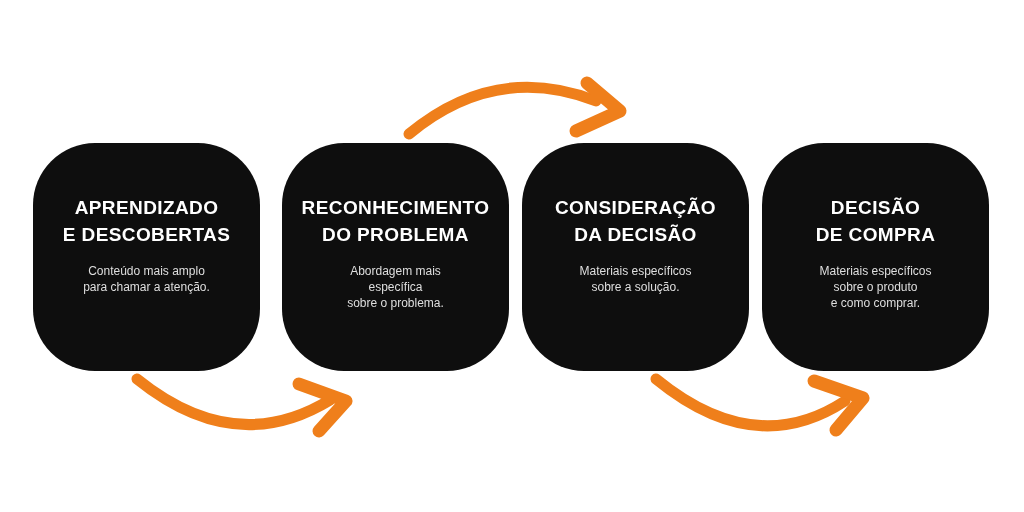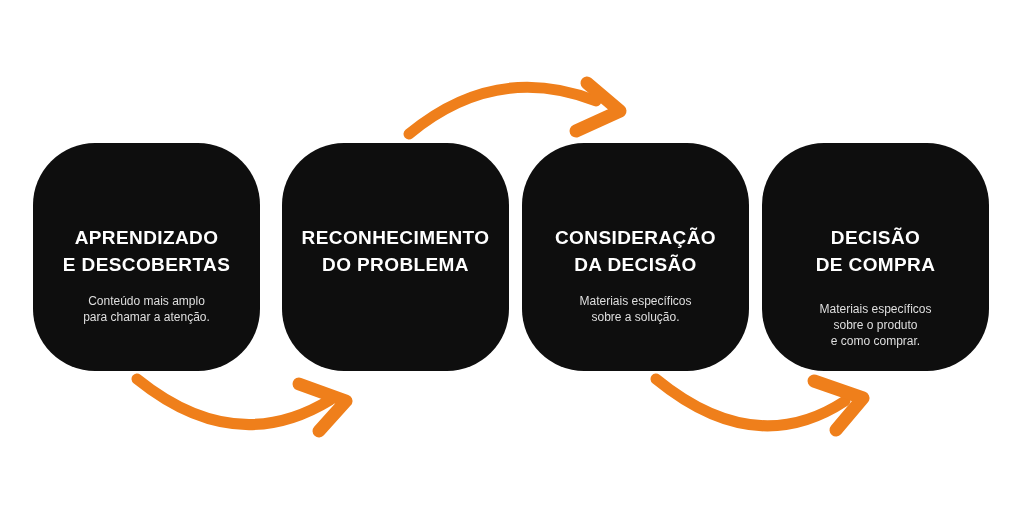--- a/index.html
+++ b/index.html
@@ -28,28 +28,28 @@
   .arrows .head{
     fill:none;stroke:var(--accent);
     stroke-width:13;stroke-linecap:round;stroke-linejoin:round;
   }
   .card{
     position:absolute;top:143px;
     width:227px;height:228px;
     background:var(--card-bg);
     border-radius:62px;
     box-sizing:border-box;
-    padding:82px 8px 0 8px;
+    padding:52px 8px 0 8px;
     display:flex;flex-direction:column;align-items:center;
     text-align:center;
   }
   .card.pos1{left:33px;}
   .card.pos2{left:282px;}
   .card.pos3{left:522px;}
-  .card.pos4{left:762px;gap:8px;}
+  .card.pos4{left:762px;}
   .card-title{
     margin:0 0 16px 0;
     font-size:19px;line-height:1.4;font-weight:bold;
     letter-spacing:0.4px;
     color:var(--title);
     white-space:pre-line;
   }
   .card-desc{
     margin:0;
     font-size:12px;line-height:1.32;font-weight:normal;
@@ -80,20 +80,23 @@
   <div class="card pos1">
     <h2 class="card-title">APRENDIZADO
 E DESCOBERTAS</h2>
     <p class="card-desc">Conteúdo mais amplo
 para chamar a atenção.</p>
   </div>
 
   <div class="card pos2">
     <h2 class="card-title">RECONHECIMENTO
 DO PROBLEMA</h2>
+    <p class="card-desc">Abordagem mais
+específica
+sobre o problema.</p>
   </div>
 
   <div class="card pos3">
     <h2 class="card-title">CONSIDERAÇÃO
 DA DECISÃO</h2>
     <p class="card-desc">Materiais específicos
 sobre a solução.</p>
   </div>
 
   <div class="card pos4">

